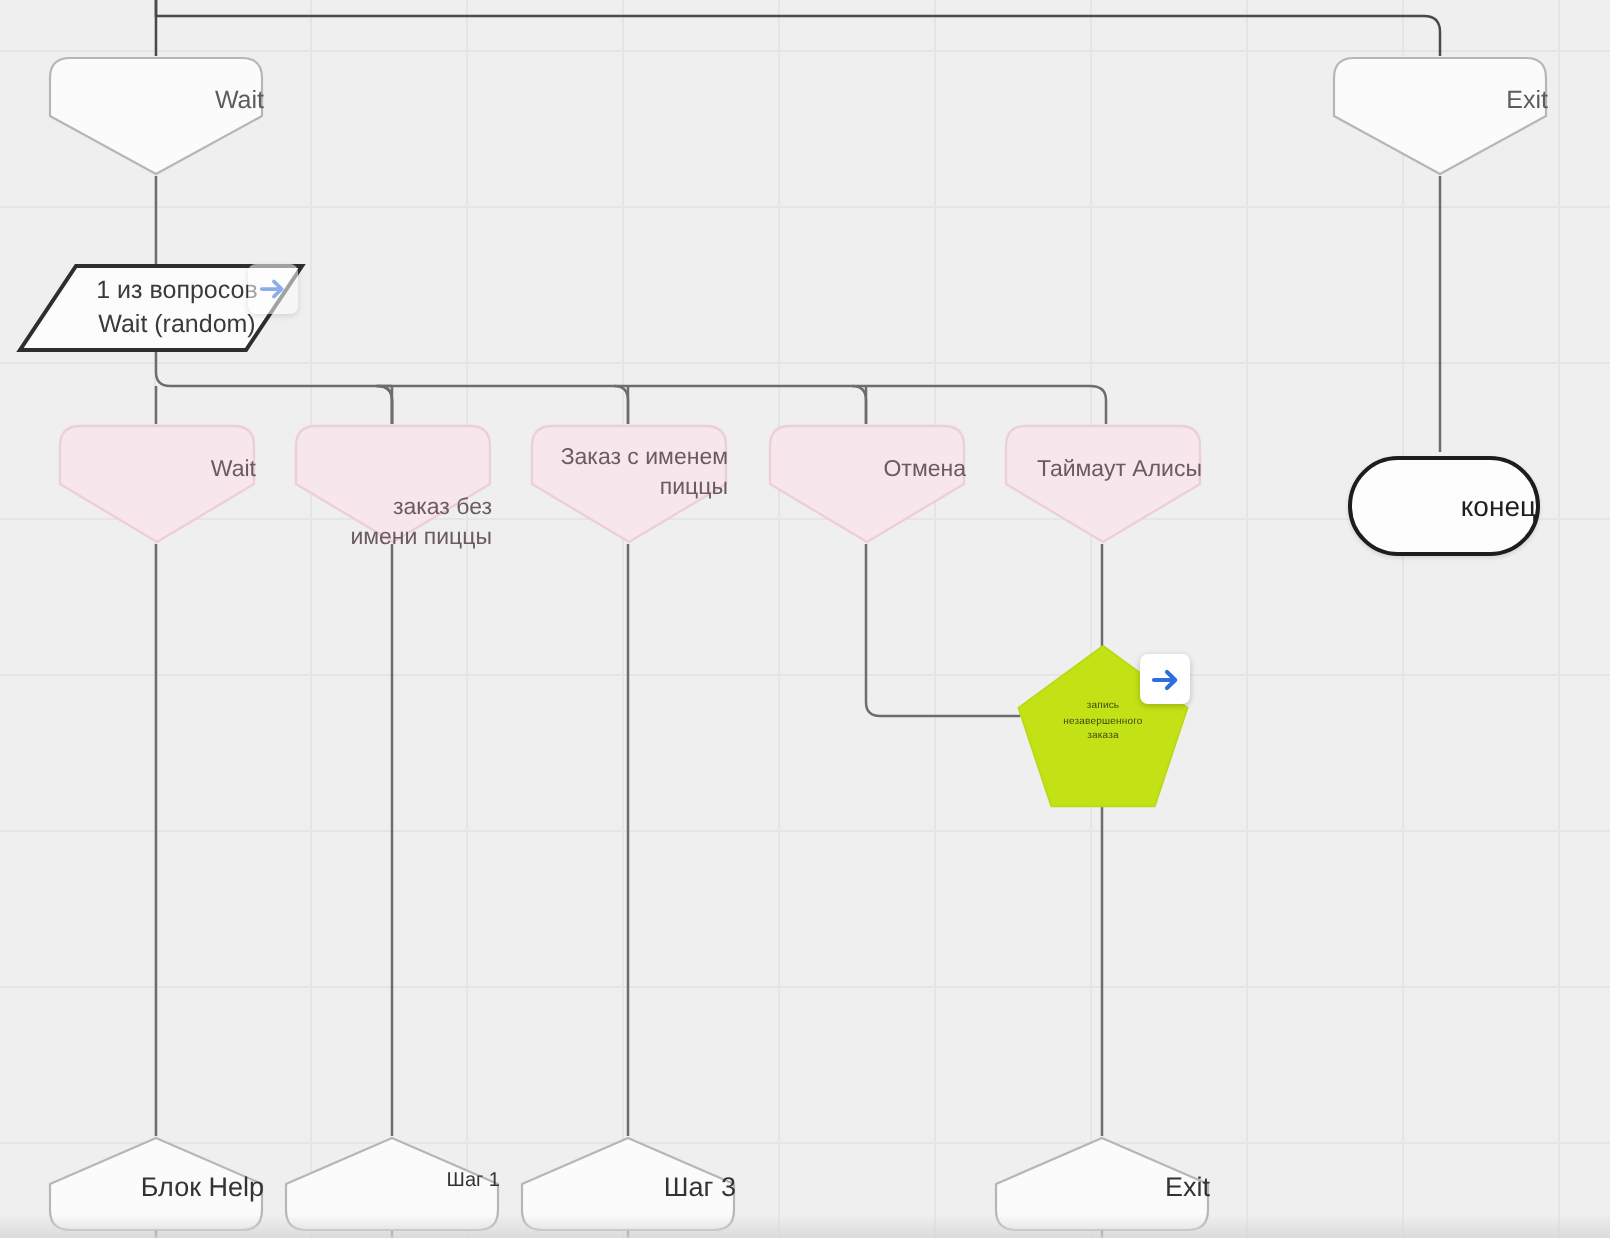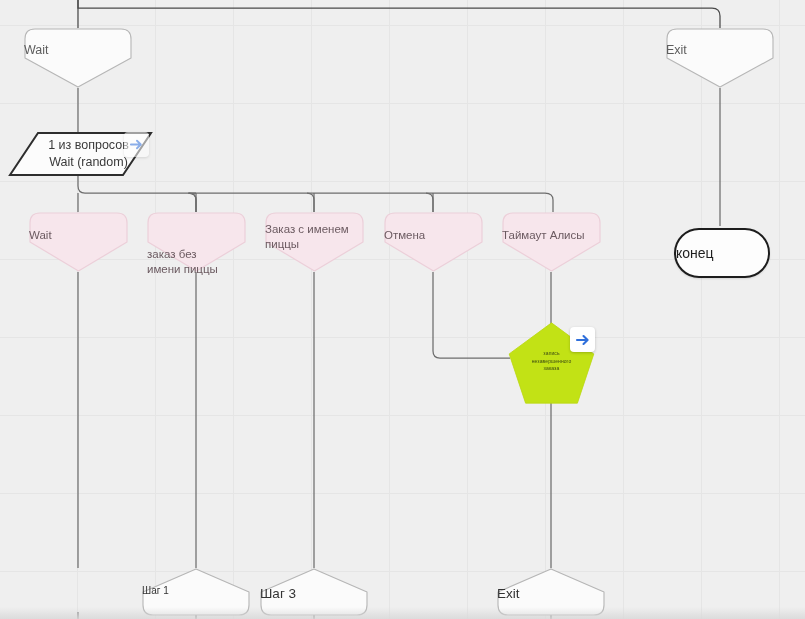--- a/index.html
+++ b/index.html
@@ -33,21 +33,21 @@
     position: absolute;
   }
   .pent .pent-svg {
     position: absolute;
     left: 0; top: 0;
   }
   .pent .pent-label {
     position: absolute;
     left: 0;
     width: 100%;
-    text-align: left;
+    text-align: right;
     line-height: 1.28;
     pointer-events: none;
     white-space: pre-line;
   }
   
   .pent.state .pent-label {
     color: #5c5c5c;
     font-size: 12.5px;
   }
   
@@ -72,21 +72,21 @@
     font-size: 12.5px;
     line-height: 1.35;
     white-space: pre-line;
     text-align: center;
   }
   
   .pill {
     position: absolute;
     display: flex;
     align-items: center;
-    justify-content: flex-start;
+    justify-content: flex-end;
     background: #fdfdfd;
     border: 2px solid #1d1d1d;
     border-radius: 26px;
     color: #1f1f1f;
     font-size: 14px;
     box-shadow: 0 1px 2px rgba(0,0,0,0.12);
   }
   
   .gpent {
     position: absolute;
@@ -252,20 +252,26 @@
   <div class="badge" style="left:570px; top:327px;">
     <svg width="16" height="16" viewBox="0 0 16 16">
       <path d="M2 8 H12 M8.5 4 L12.6 8 L8.5 12" fill="none" stroke="#2f6fdb" stroke-width="2.1" stroke-linecap="round" stroke-linejoin="round"></path>
     </svg>
   </div>
 
   <div class="pill" style="left:674px; top:228px; width:92px; height:46px;">
     <span>конец</span>
   </div>
 
+  <div class="pent state" style="left:24px; top:568px; width:108px; height:46px;">
+    <svg class="pent-svg" width="108" height="48" viewBox="0 0 108 48">
+      <path d="M54 1 L107 24 L107 37 Q107 47 97 47 L11 47 Q1 47 1 37 L1 24 Z" fill="#fbfbfb" stroke="#b6b6b6" stroke-width="1.1" stroke-linejoin="round"></path>
+    </svg>
+    <div class="pent-label" style="top:17px; font-size:13.5px; color:#333;">Блок Help</div>
+  </div>
 
   <div class="pent state" style="left:142px; top:568px; width:108px; height:46px;">
     <svg class="pent-svg" width="108" height="48" viewBox="0 0 108 48">
       <path d="M54 1 L107 24 L107 37 Q107 47 97 47 L11 47 Q1 47 1 37 L1 24 Z" fill="#fbfbfb" stroke="#b6b6b6" stroke-width="1.1" stroke-linejoin="round"></path>
     </svg>
     <div class="pent-label" style="top:17px; font-size:10px; color:#333;">Шаг 1</div>
   </div>
 
   <div class="pent state" style="left:260px; top:568px; width:108px; height:46px;">
     <svg class="pent-svg" width="108" height="48" viewBox="0 0 108 48">

